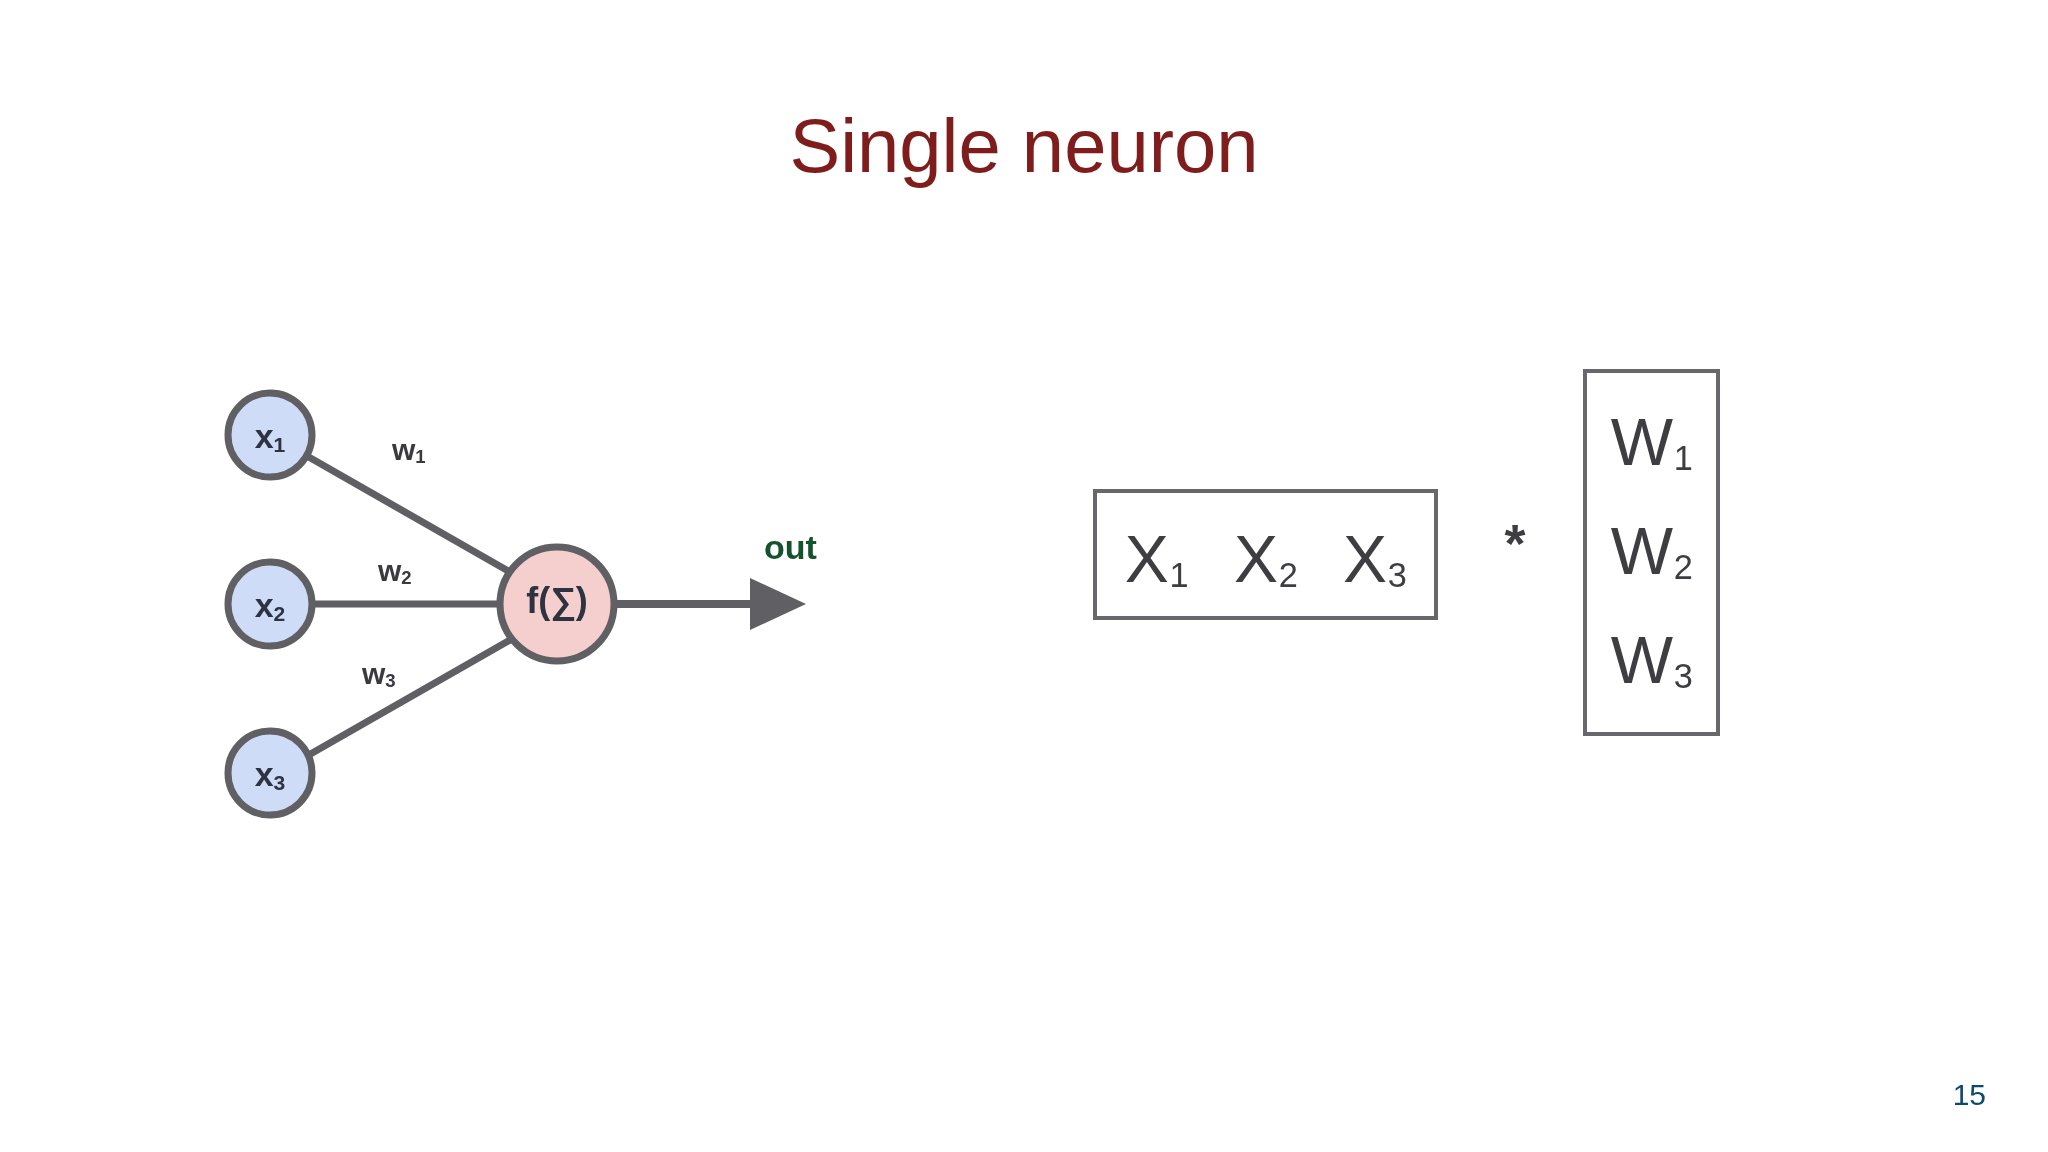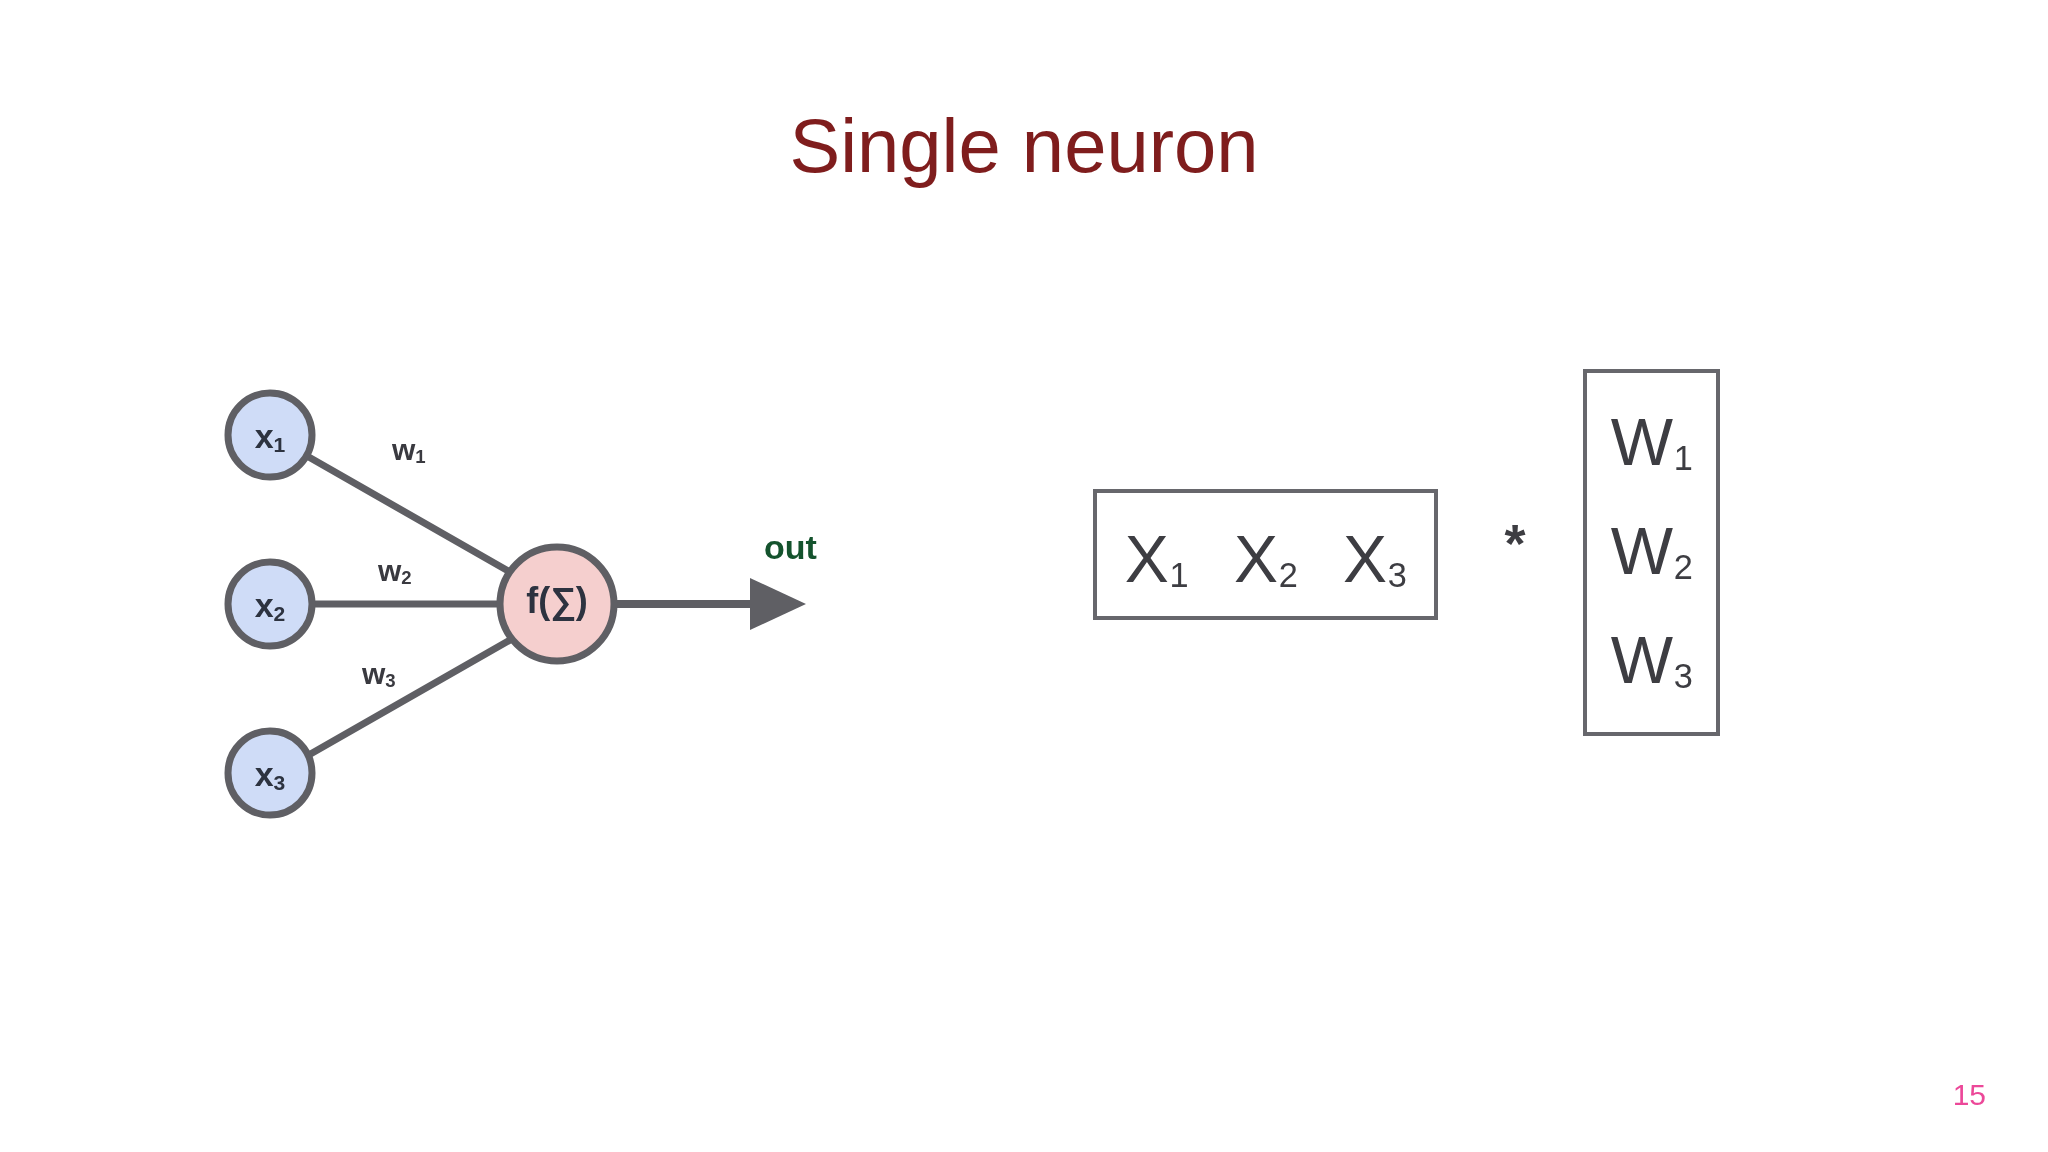--- a/index.html
+++ b/index.html
@@ -143,21 +143,21 @@
     padding: 14px 0 18px 0;
   }
 
   
   #page-number {
     position: absolute;
     right: 62px;
     bottom: 42px;
     font-family: "Liberation Sans", sans-serif;
     font-size: 30px;
-    color: #ec4899;
+    color: #0c4a6e;
     line-height: 1;
   }
 </style>
 </head>
 <body>
 
 <div id="slide">
 
   <div id="slide-title">Single neuron</div>
 

